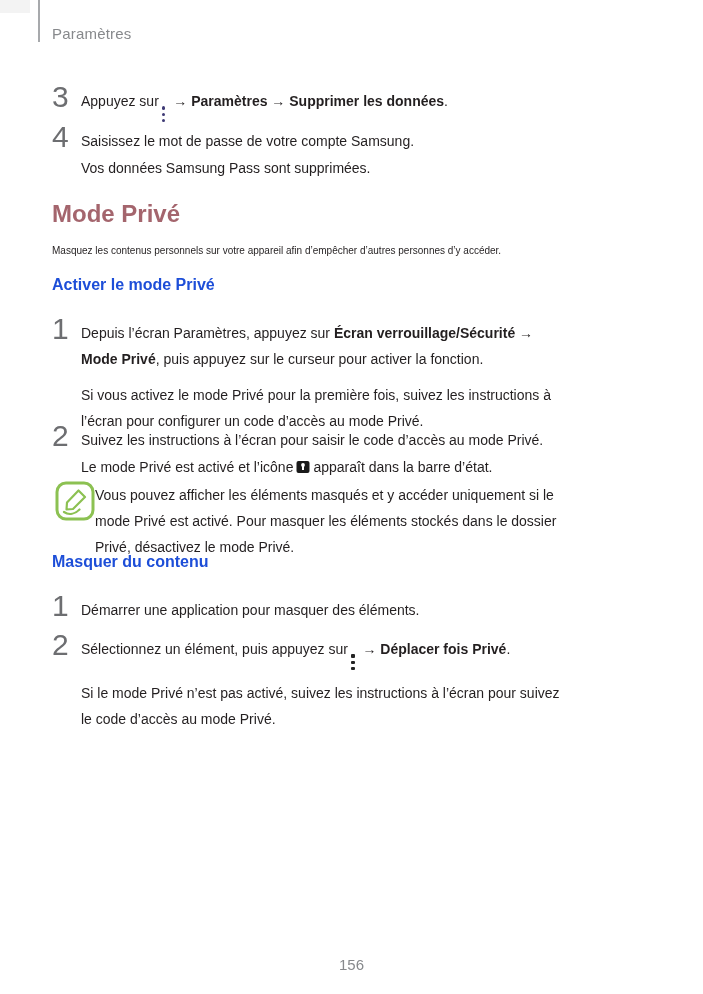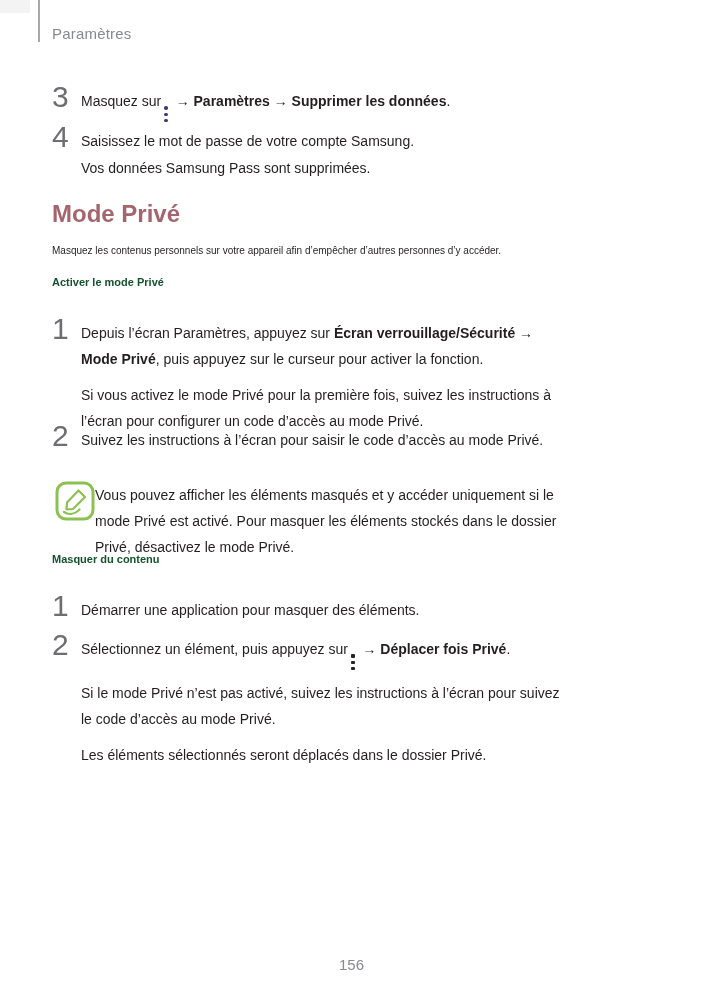--- a/index.html
+++ b/index.html
@@ -22,21 +22,21 @@
     flex:none;width:22px;
     font-size:30px;line-height:30px;font-weight:300;color:#6d6e71;
   }
   .step-body{margin-left:7px;padding-top:6px;font-size:14px;line-height:26px;max-width:572px;}
   .step-body p{margin:0;}
   .step-body p.para{margin-top:10px;}
   .step-body p.tight{margin-top:1px;}
   b{font-weight:bold;}
   
   .h1{left:52px;font-size:24px;font-weight:bold;color:#a4656d;}
-  .h2{left:52px;font-size:11px;font-weight:bold;color:#14532d;}
+  .h2{left:52px;font-size:16px;font-weight:bold;color:#1d4ed8;}
   .body-par{left:52px;font-size:10px;line-height:26px;max-width:600px;white-space:nowrap;}
   
   .dots{display:inline-flex;flex-direction:column;gap:2.5px;margin:0 4px 0 3px;vertical-align:-4px;}
   .dots i{display:block;width:3.6px;height:3.6px;border-radius:50%;}
   .dots.navy i{background:#3e3a75;}
   .dots.black i{background:#242424;border-radius:1px;}
   
   .pm-icon{display:inline-block;vertical-align:-2px;margin:0 3px;}
   
   .note{left:55px;display:flex;align-items:flex-start;}
@@ -50,21 +50,21 @@
 
 <div class="page">
 
   <div class="abs corner-artifact"></div>
   <div class="abs header-rule"></div>
   <div class="abs header-label">Paramètres</div>
 
   <div class="abs step" style="top:82px">
     <div class="step-num">3</div>
     <div class="step-body">
-      <p><span>Masquez sur</span><span class="dots navy">
+      <p><span>Appuyez sur</span><span class="dots navy">
             <i></i>
             <i></i>
             <i></i>
           </span><span> → </span><b>Paramètres</b><span> → </span><b>Supprimer les données</b><span>.</span></p>
     </div>
   </div>
 
   <div class="abs step" style="top:122px">
     <div class="step-num">4</div>
     <div class="step-body">
@@ -83,20 +83,25 @@
     <div class="step-body">
       <p><span>Depuis l’écran Paramètres, appuyez sur </span><b>Écran verrouillage/Sécurité</b><span> → </span><b>Mode Privé</b><span>, puis appuyez sur le curseur pour activer la fonction.</span></p>
       <p class="para">Si vous activez le mode Privé pour la première fois, suivez les instructions à l’écran pour configurer un code d’accès au mode Privé.</p>
     </div>
   </div>
 
   <div class="abs step" style="top:421px">
     <div class="step-num">2</div>
     <div class="step-body">
       <p>Suivez les instructions à l’écran pour saisir le code d’accès au mode Privé.</p>
+      <p class="tight"><span>Le mode Privé est activé et l’icône</span><span class="pm-icon"><svg width="14" height="14" viewBox="0 0 14 14">
+              <rect x="0.5" y="1" width="13" height="12" rx="2" fill="#1a1a1a"></rect>
+              <circle cx="7" cy="5" r="1.9" fill="#ffffff"></circle>
+              <rect x="6" y="5.8" width="2" height="4.2" fill="#ffffff"></rect>
+            </svg></span><span>apparaît dans la barre d’état.</span></p>
     </div>
   </div>
 
   <div class="abs note" style="top:481px">
     <span class="note-icon">
       <svg width="40" height="40" viewBox="0 0 40 40">
         <rect x="2" y="2" width="36" height="36" rx="9" fill="none" stroke="#8cc152" stroke-width="3"></rect>
         <path d="M23.5 9.5 L30 16 L18 28 L11.5 28.5 L12 21.5 Z" fill="none" stroke="#8cc152" stroke-width="2.2" stroke-linejoin="round"></path>
         <path d="M9 31 C14 34.5 20 33 24.5 28.5" fill="none" stroke="#8cc152" stroke-width="2.2" stroke-linecap="round"></path>
       </svg>
@@ -115,19 +120,18 @@
 
   <div class="abs step" style="top:630px">
     <div class="step-num">2</div>
     <div class="step-body">
       <p><span>Sélectionnez un élément, puis appuyez sur</span><span class="dots black">
             <i></i>
             <i></i>
             <i></i>
           </span><span> → </span><b>Déplacer fois Privé</b><span>.</span></p>
       <p class="para">Si le mode Privé n’est pas activé, suivez les instructions à l’écran pour suivez le code d’accès au mode Privé.</p>
-      <p class="para">Les éléments sélectionnés seront déplacés dans le dossier Privé.</p>
     </div>
   </div>
 
   <div class="abs page-number">156</div>
 
 </div>
 
 </body></html>

